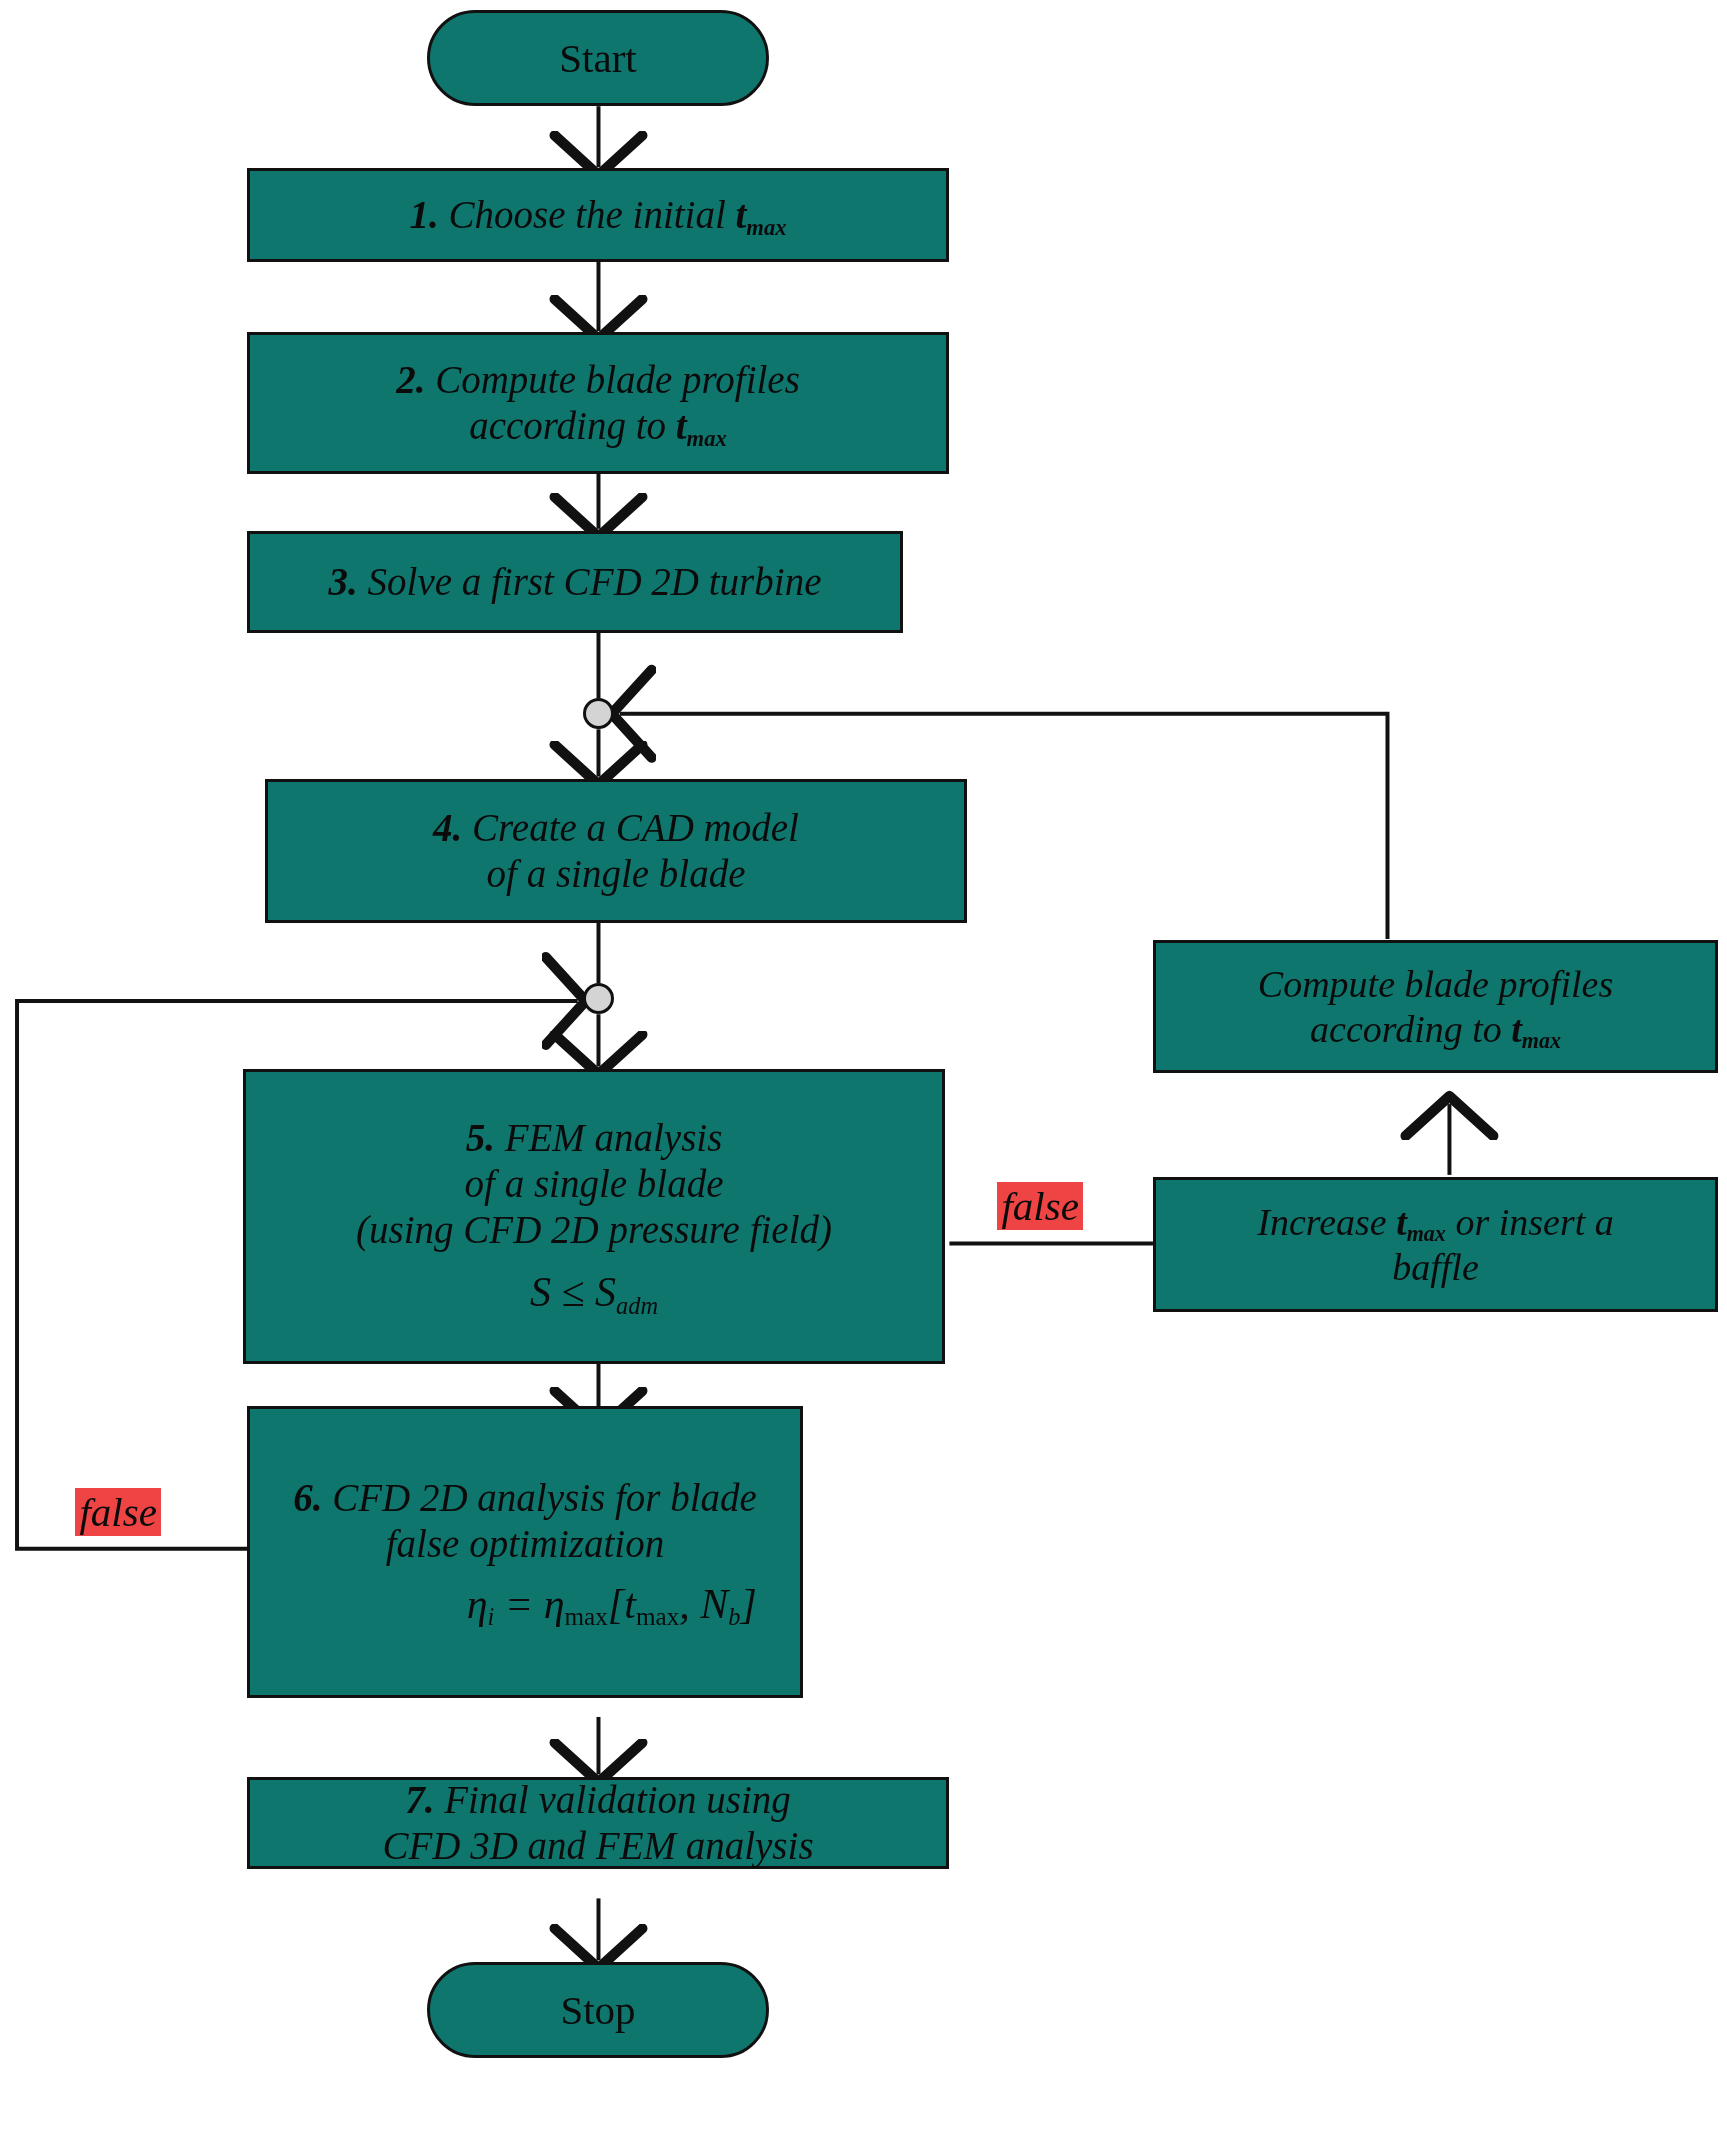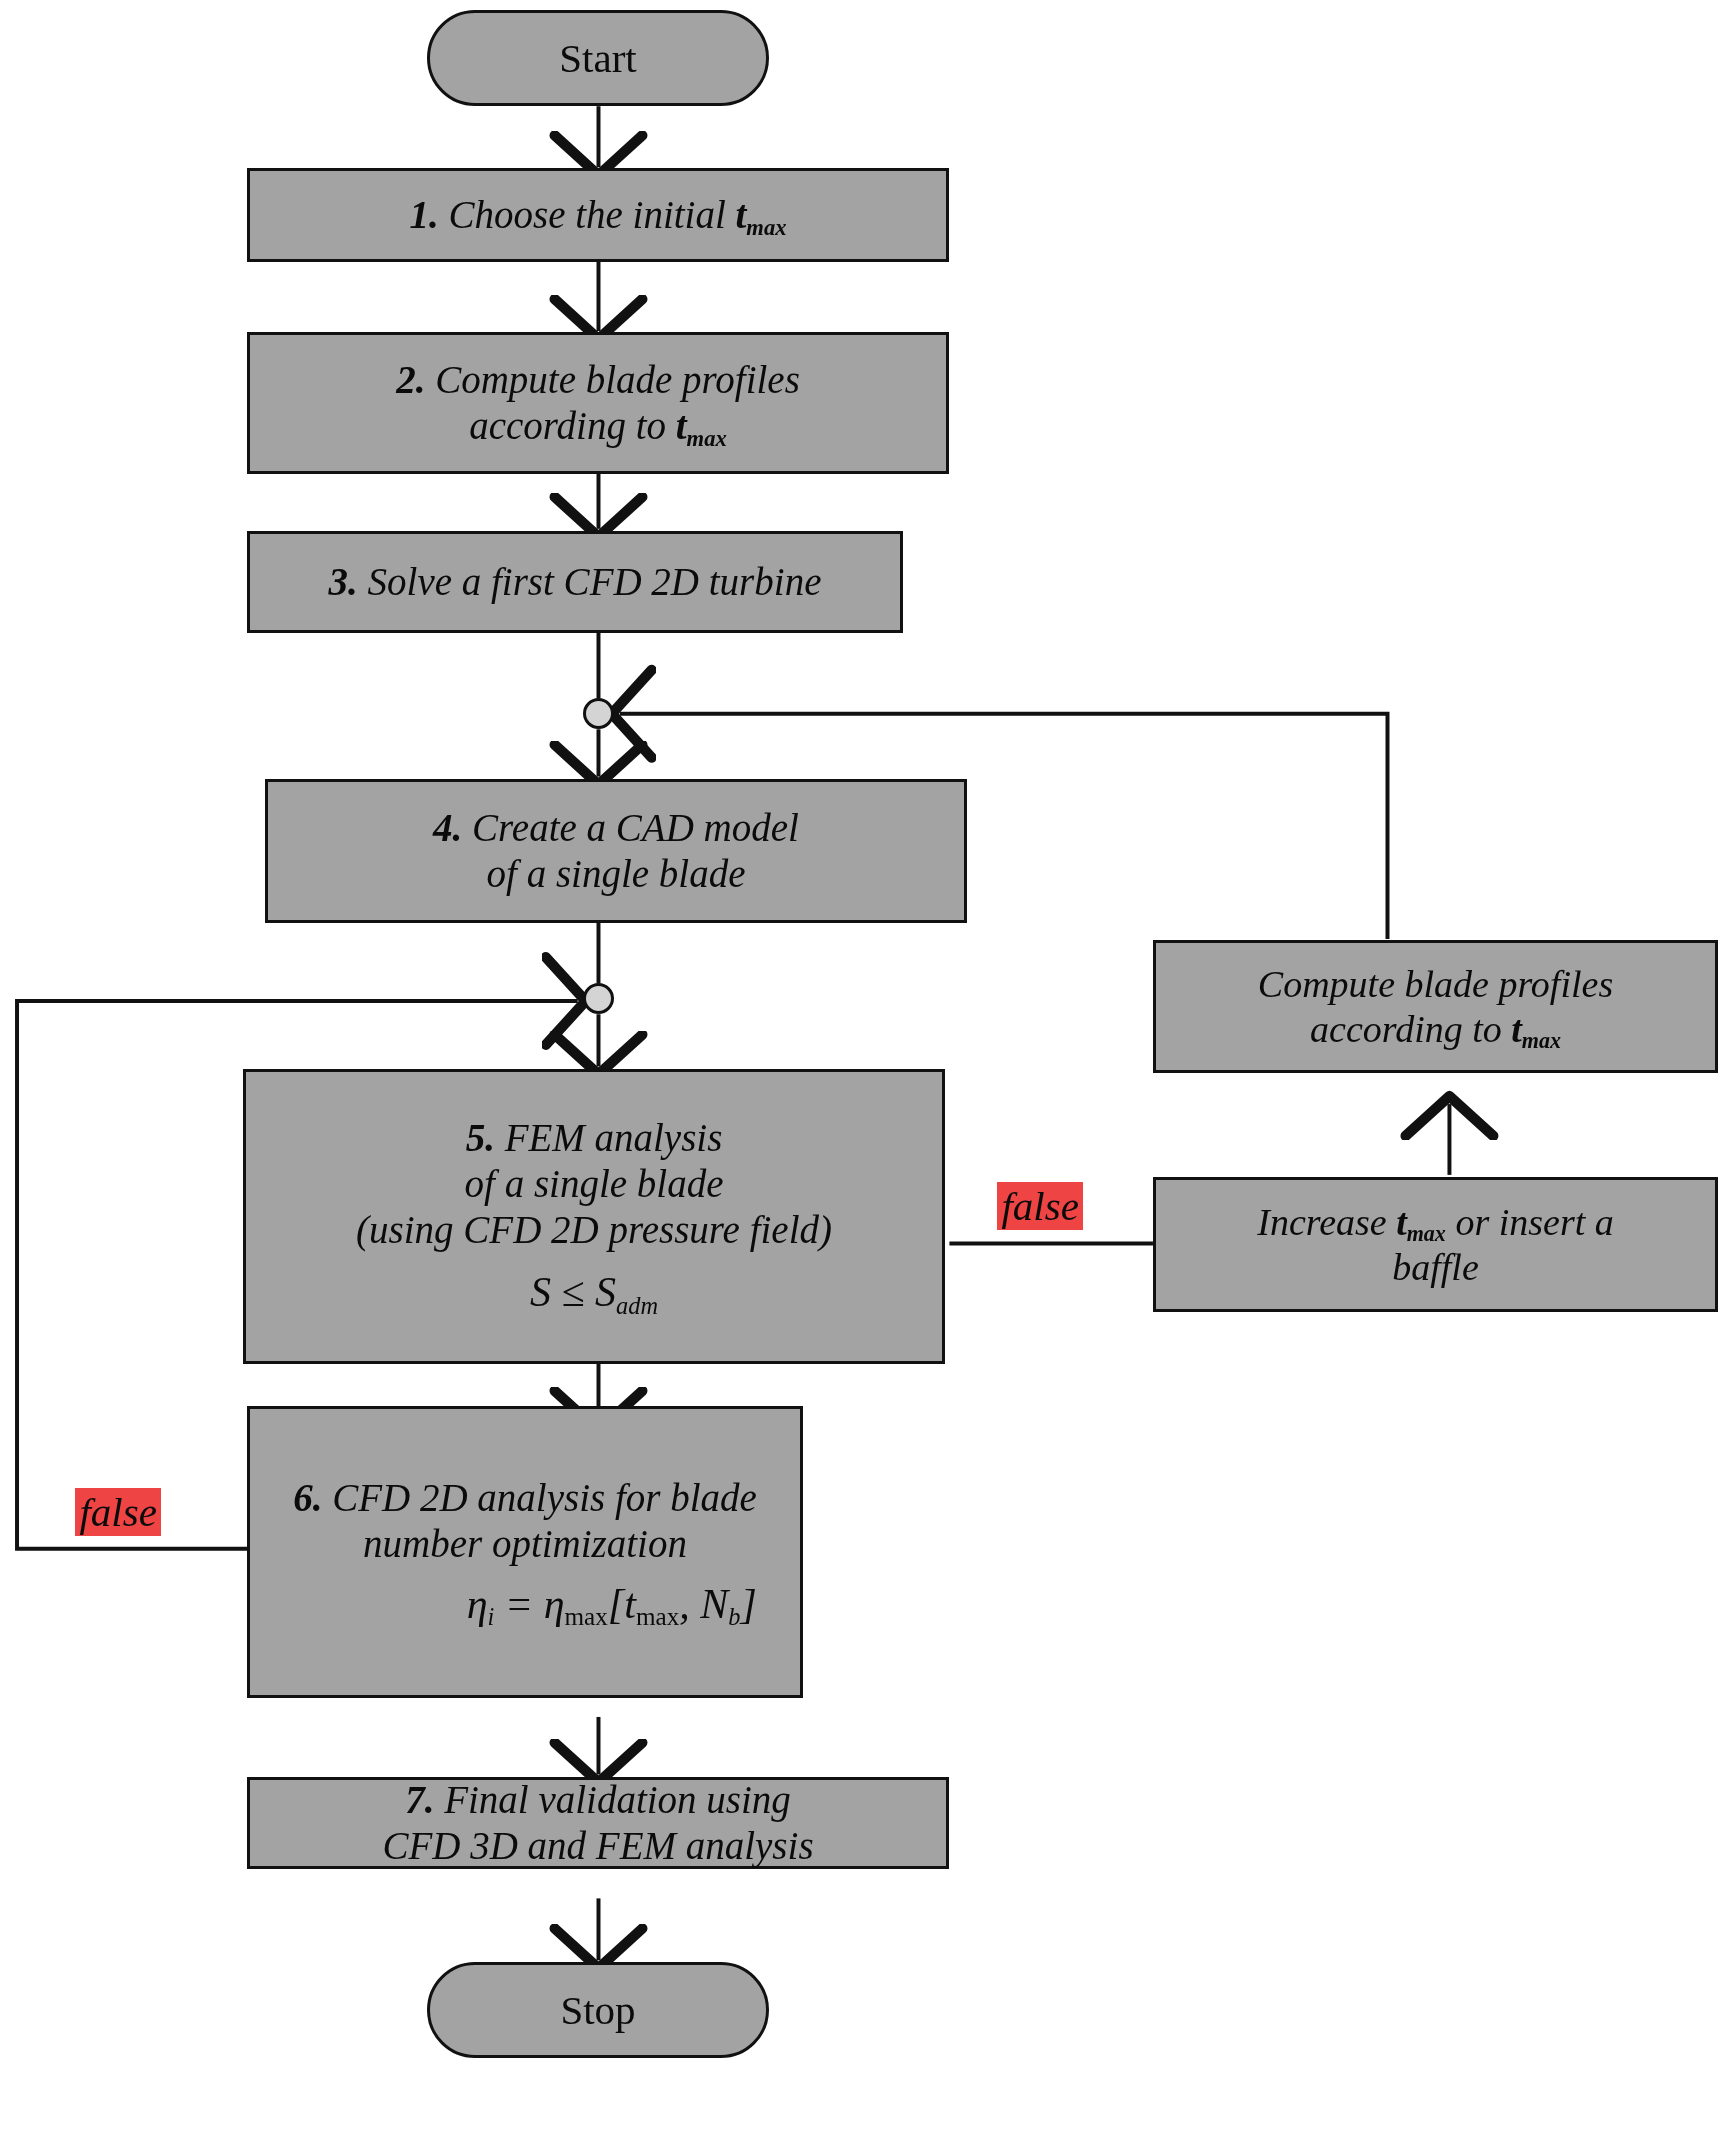--- a/index.html
+++ b/index.html
@@ -1,19 +1,19 @@
 <!DOCTYPE html>
 <html style="font-size:7px"><head>
 <meta charset="utf-8">
 <style>
   html,body{margin:0;padding:0;background:#ffffff;}
   body{font-family:"Liberation Serif", serif;}
   #stage{position:relative;width:1728px;height:2140px;background:#fff;overflow:hidden;}
   svg#wires{position:absolute;left:0;top:0;width:1728px;height:2140px;}
-  .node{position:absolute;box-sizing:border-box;background:#a3a3a3;
+  .node{position:absolute;box-sizing:border-box;background:#0f766e;
         display:flex;align-items:center;justify-content:center;text-align:center;}
   .proc{border:3.1px solid #111111;}
   .term{border:3.1px solid #111111;border-radius:442px;}
   .lbl{font-style:italic;color:#0b0b0b;line-height:1.18;}
   .term .lbl{font-style:normal;font-size:41px;}
   .t-main{font-size:39px;}
   .t-side{font-size:38px;}
   .bold{font-weight:bold;font-style:italic;}
   sub{font-size:0.58em;vertical-align:baseline;position:relative;top:0.30em;}
   .eq{font-size:42px;font-style:italic;white-space:nowrap;}
@@ -105,21 +105,21 @@
       <div class="ln1">(using CFD 2D pressure field)</div>
       <div class="eq" style="margin-top:15px;">
         <span>S ≤ S</span><sub>adm</sub>
       </div>
     </div>
   </div>
 
   <div class="node proc" style="left:247px;top:1406px;width:556px;height:292px;">
     <div class="lbl t-main">
       <div class="ln1"><span class="bold">6.</span><span> CFD 2D analysis for blade</span></div>
-      <div class="ln1">number optimization</div>
+      <div class="ln1">false optimization</div>
       <div class="eq" style="margin-top:13.3px;text-align:right;">
         <span>η</span><sub>i</sub><span> = </span><span>η</span><sub class="eq-roman">max</sub><span>[</span><span>t</span><sub class="eq-roman">max</sub><span>, </span><span>N</span><sub>b</sub><span>]</span>
       </div>
     </div>
   </div>
 
   <div class="node proc" style="left:247px;top:1777px;width:702px;height:92px;">
     <div class="lbl t-main">
       <div class="ln1"><span class="bold">7.</span><span> Final validation using</span></div>
       <div class="ln1">CFD 3D and FEM analysis</div>

